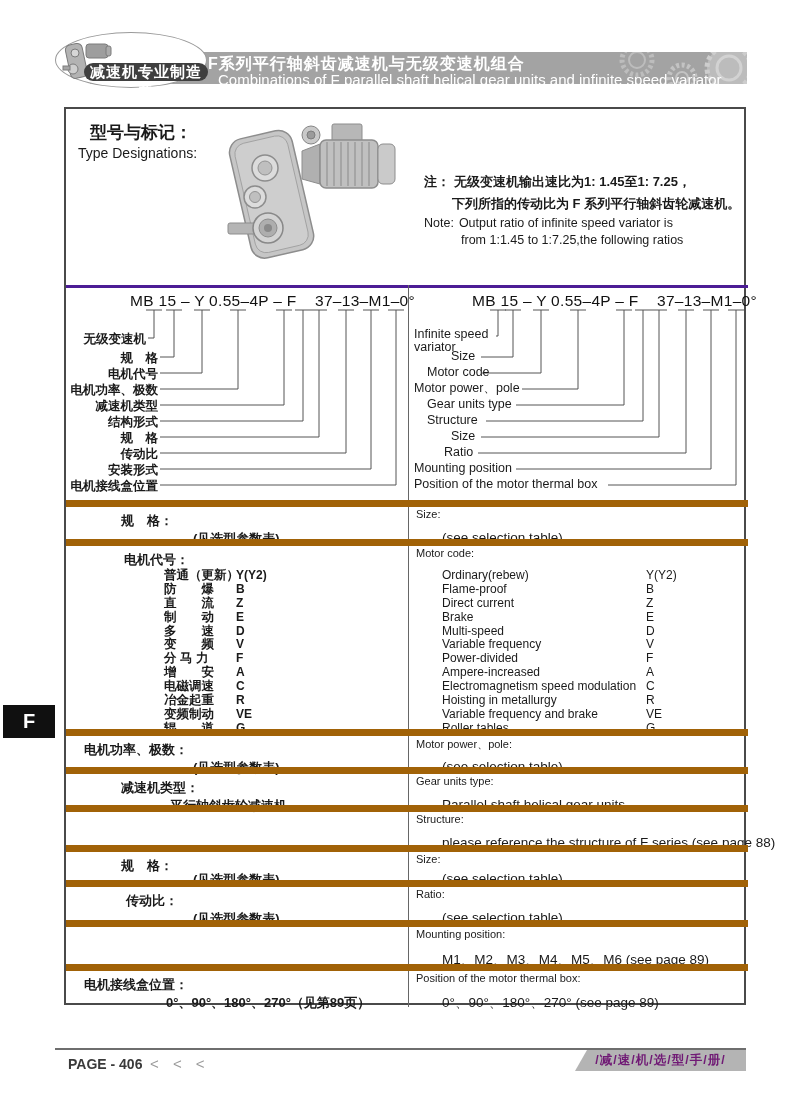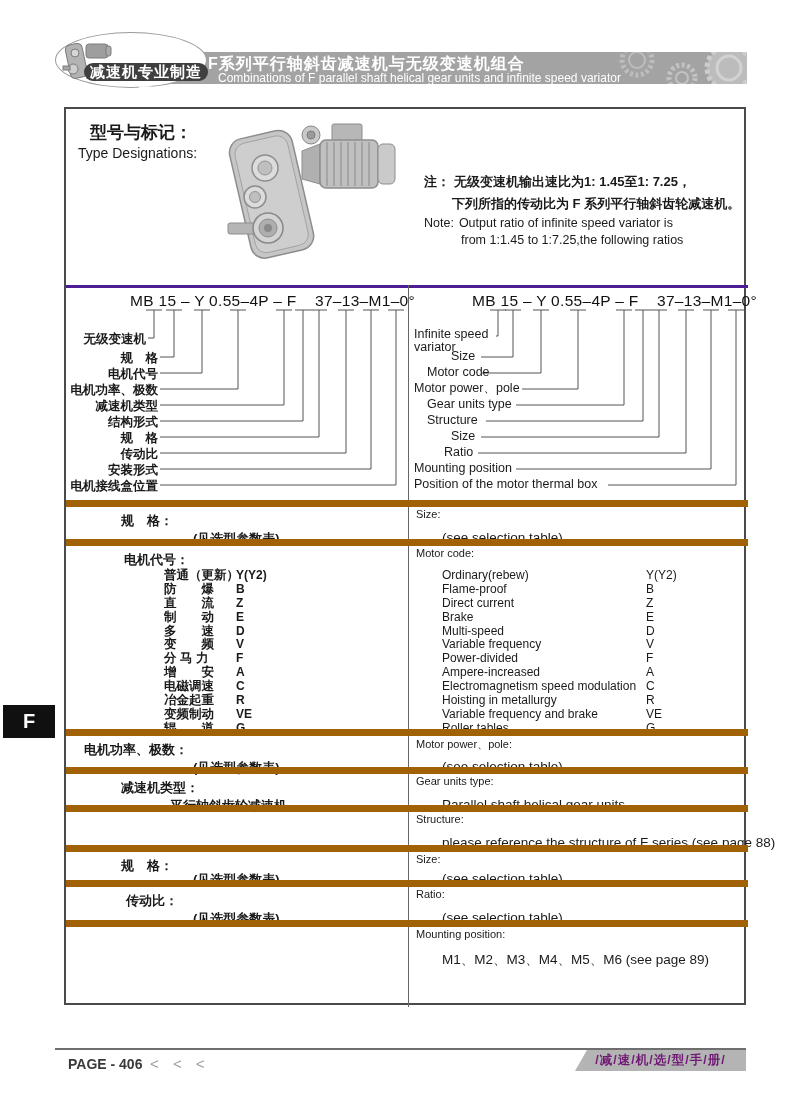--- a/index.html
+++ b/index.html
@@ -5,21 +5,21 @@
   * { margin:0; padding:0; box-sizing:border-box; }
   html,body { width:800px; height:1107px; background:#fff; position:relative;
     font-family:"Liberation Sans","DejaVu Sans",sans-serif; color:#1a1a1a; }
 
   
   .hdr-band { position:absolute; left:90px; top:52px; width:657px; height:32px;
     background:#a3a3a3; overflow:hidden; }
   .hdr-gears { position:absolute; right:0; top:0; }
   .hdr-title-cn { position:absolute; left:118px; top:2px; font-size:16px; font-weight:bold;
     color:#fff; letter-spacing:1px; white-space:nowrap; }
-  .hdr-title-en { position:absolute; left:128px; top:19px; font-size:12px; color:#fff;
+  .hdr-title-en { position:absolute; left:128px; top:19px; font-size:15px; color:#fff;
     white-space:nowrap; }
   .hdr-blob { position:absolute; left:55px; top:32px; width:152px; height:56px;
     background:#fff; border:1.5px solid #9a9a9a; border-radius:50%; z-index:2; }
   .hdr-badge { position:absolute; left:84px; top:63px; width:124px; height:18px;
     background:#3f3f3f; border-radius:9px; z-index:3; text-align:center;
     font-size:15px; font-weight:bold; color:#fff; line-height:18px; letter-spacing:1px; }
   .hdr-minimotor { position:absolute; left:62px; top:36px; z-index:3; }
 
   
   .main-box { position:absolute; left:64px; top:107px; width:682px; height:898px;
@@ -345,20 +345,30 @@
       </div>
   </div>
 
   <div class="trow" style="top:811px;height:44px;">
     <div class="cell-en">
         <div class="rt-en">Mounting position:</div>
       <div class="rb-en" style="top:24px">M1、M2、M3、M4、M5、M6 (see page 89)</div>
       </div>
   </div>
 
+  <div class="trow" style="top:855px;height:42px;border-bottom:none;">
+    <div class="cell-cn">
+        <div class="rt-cn" style="left:18px">电机接线盒位置：</div>
+      <div class="rb-cn" style="left:100px">0°、90°、180°、270°（见第89页）</div>
+      </div>
+    <div class="cell-en">
+        <div class="rt-en">Position of the motor thermal box:</div>
+      <div class="rb-en">0°、90°、180°、270° (see page 89)</div>
+      </div>
+  </div>
 </div>
 
 <div class="foot-rule"></div>
 <div class="foot-tab">
   <span>/减/速/机/选/型/手/册/</span>
 </div>
 <div class="foot-page">PAGE - 406</div>
 <div class="foot-arrows">&lt; &lt; &lt;</div>
 
 </body></html>

